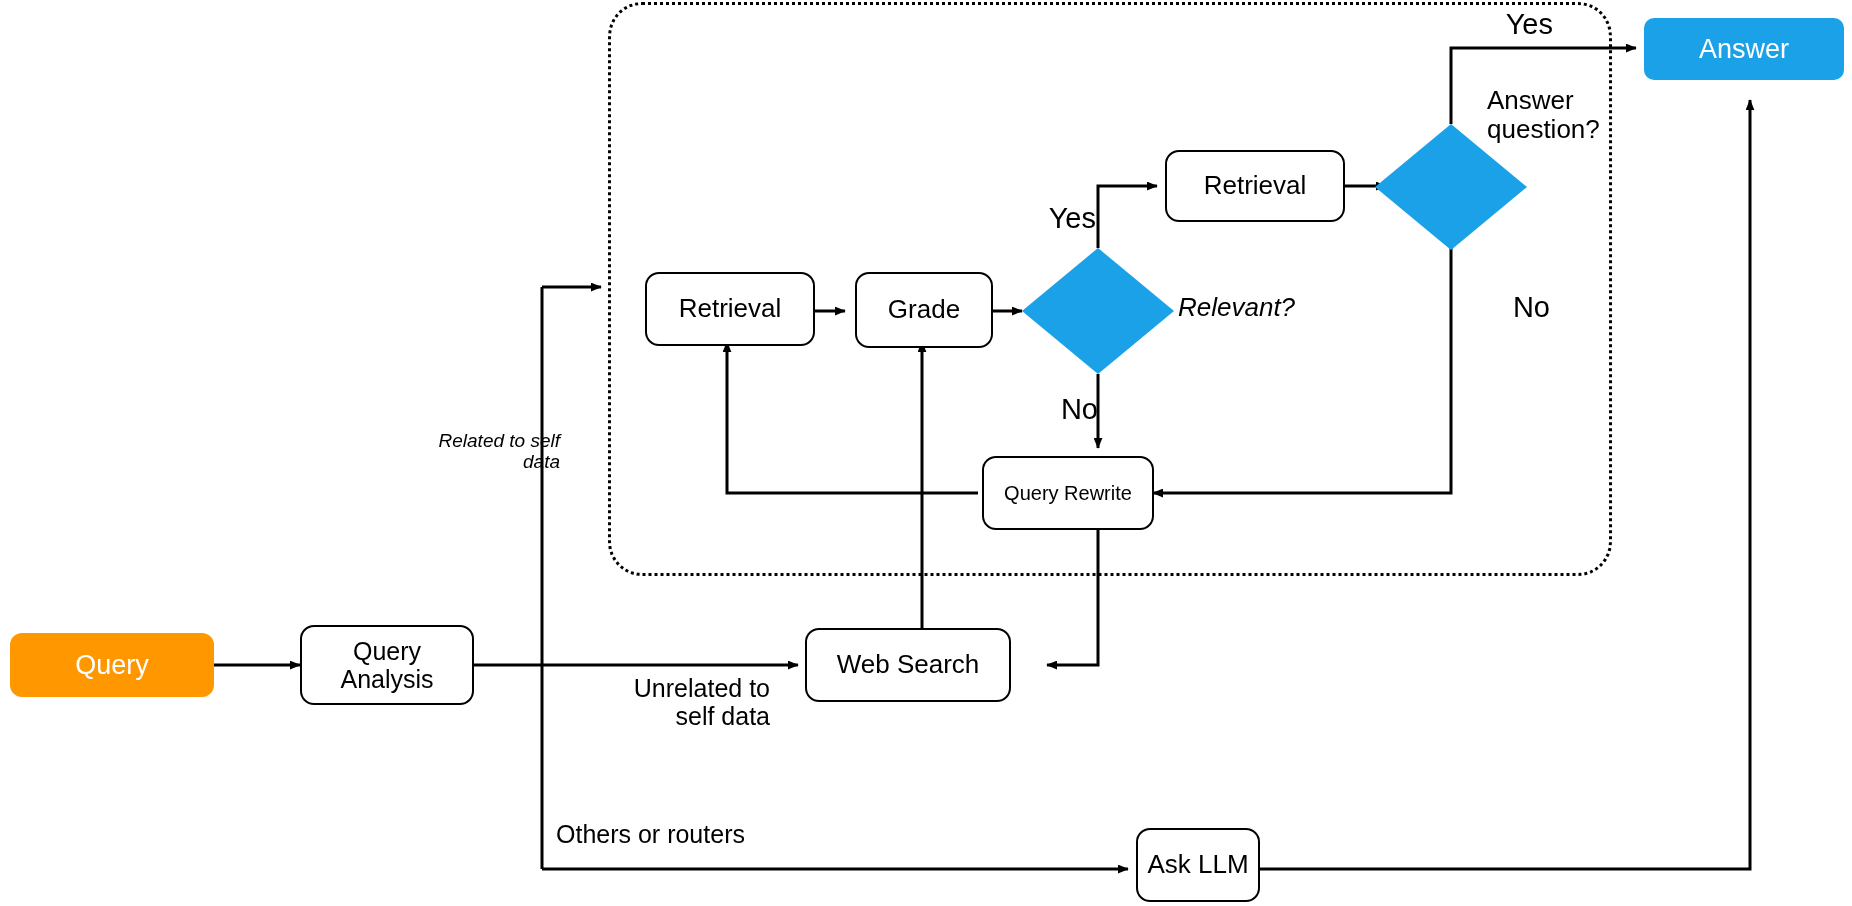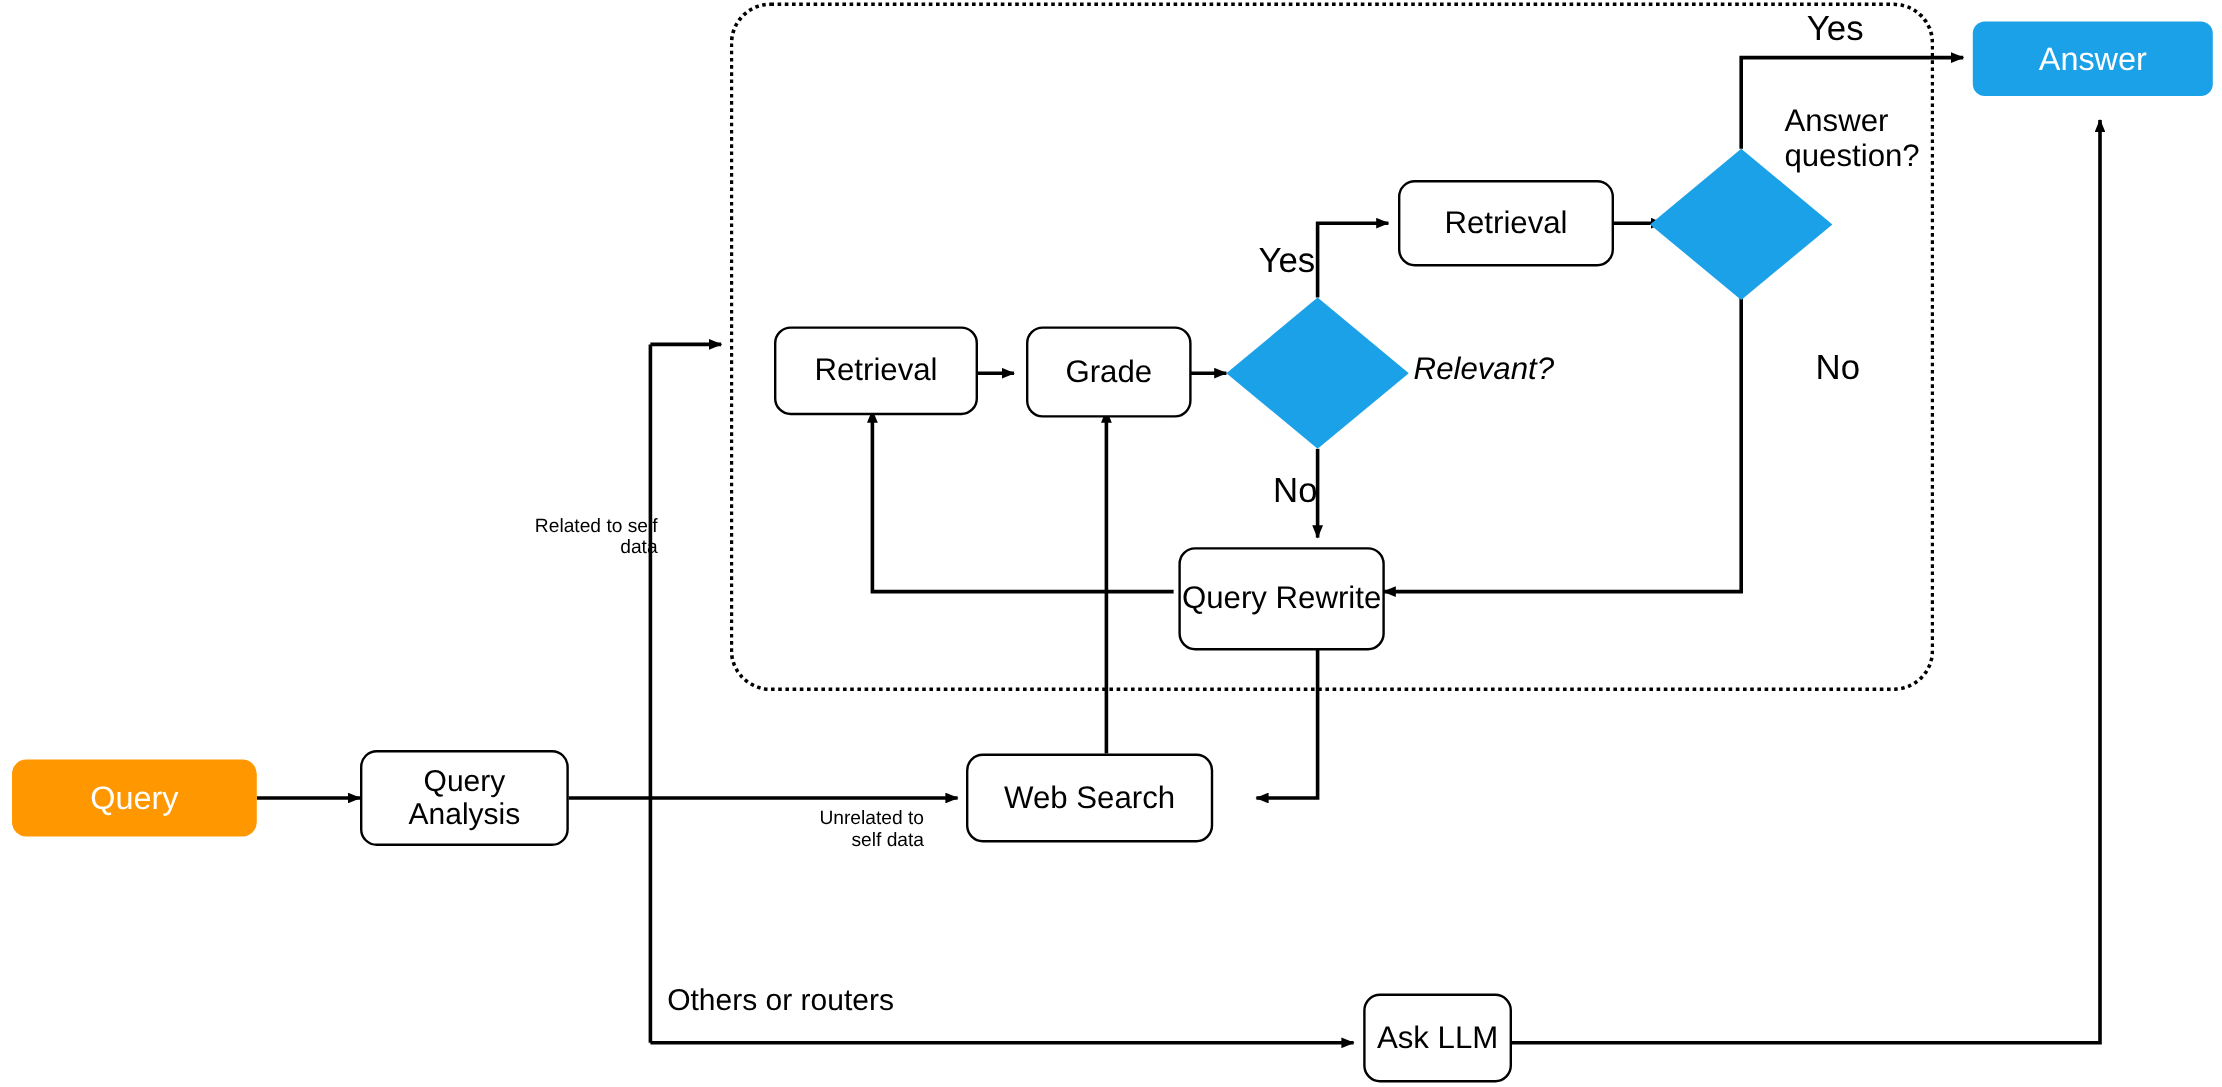--- a/index.html
+++ b/index.html
@@ -118,45 +118,45 @@
   </div>
 
   <div class="node proc" style="left:855px;top:272px;width:138px;height:76px;font-size:26px;">
     <span>Grade</span>
   </div>
 
   <div class="node proc" style="left:1165px;top:150px;width:180px;height:72px;font-size:26px;">
     <span>Retrieval</span>
   </div>
 
-  <div class="node proc" style="left:982px;top:456px;width:172px;height:86px;font-size:26px;">
+  <div class="node proc" style="left:982px;top:456px;width:172px;height:74px;font-size:20px;">
     <span>Query Rewrite</span>
   </div>
 
   <div class="node proc" style="left:805px;top:628px;width:206px;height:74px;font-size:26px;">
     <span>Web Search</span>
   </div>
 
   <div class="node proc" style="left:1136px;top:828px;width:124px;height:74px;font-size:26px;">
     <span>Ask LLM</span>
   </div>
 
   <div class="node term" style="left:1644px;top:18px;width:200px;height:62px;background:#1BA1E8;font-size:27px;border-radius:10px;">
     <span>Answer</span>
   </div>
 
   <div class="label" style="left:1178px;top:293px;width:180px;font-size:26px;text-align:left;font-style:italic;">Relevant?</div>
 
   <div class="label" style="left:1487px;top:86px;width:190px;font-size:26px;text-align:left;">Answer
 question?</div>
 
-  <div class="label" style="left:328px;top:430px;width:220px;font-size:16px;">Related to self
+  <div class="label" style="left:340px;top:430px;width:220px;font-size:19px;font-style:italic;">Related to self
 data</div>
 
-  <div class="label" style="left:540px;top:674px;width:230px;font-size:16px;">Unrelated to
+  <div class="label" style="left:540px;top:674px;width:230px;font-size:25px;">Unrelated to
 self data</div>
 
   <div class="label" style="left:556px;top:820px;width:300px;font-size:25px;text-align:left;">Others or routers</div>
 
   <div class="label" style="left:1010px;top:202px;width:86px;font-size:29px;">Yes</div>
 
   <div class="label" style="left:1012px;top:393px;width:86px;font-size:29px;">No</div>
 
   <div class="label" style="left:1463px;top:8px;width:90px;font-size:29px;">Yes</div>
 

